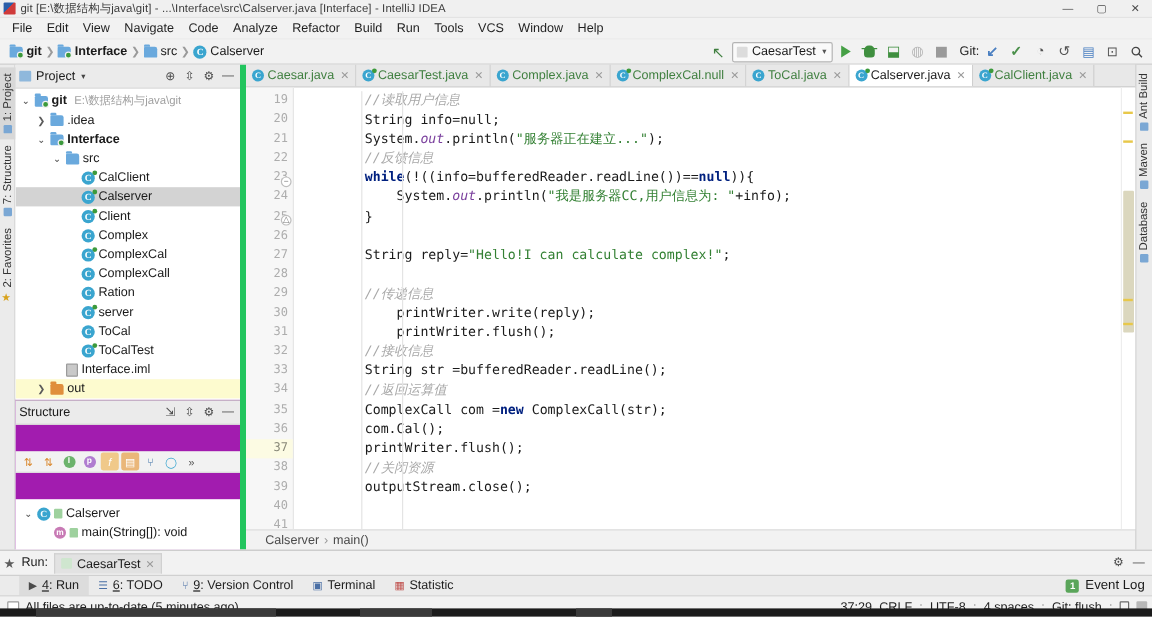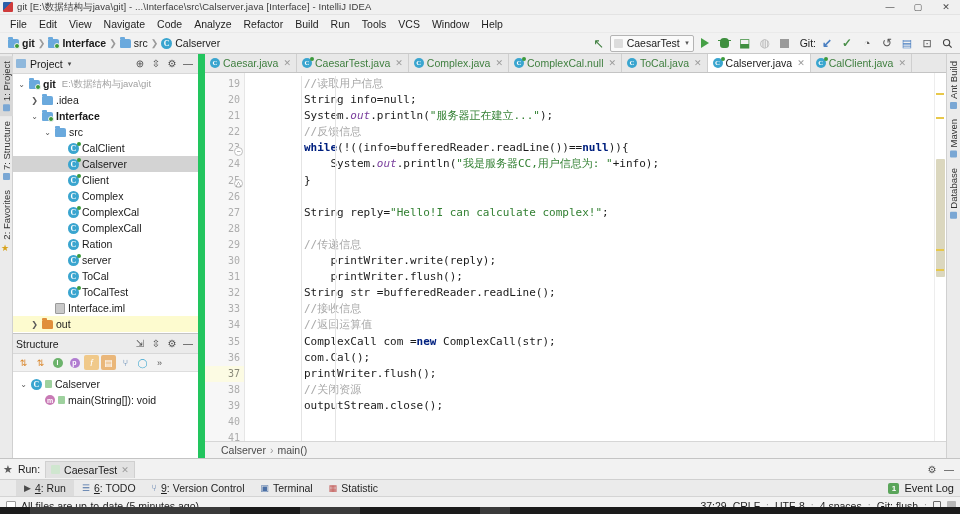--- a/index.html
+++ b/index.html
@@ -88,21 +88,21 @@
   .vtab {
     writing-mode: vertical-rl; transform: rotate(180deg);
     font-size: 9.5px; color: #333; padding: 5px 1px; white-space: nowrap;
     display: flex; align-items: center; gap: 3px;
   }
   .vtab.sel { background: #d8d8d8; }
   .vtab .vico { width: 7px; height: 7px; background: #7aa7d4; border-radius: 1px; transform: rotate(180deg); flex:0 0 7px; }
   .vtab .vico.star { background: transparent; color: #d8a21b; font-size: 9px; }
 
   
-  .lpanel { width: 192px; flex: 0 0 192px; display: flex; flex-direction: column; background: #fff; border-right: 7px solid #22c55e; min-height:0; }
+  .lpanel { width: 192px; flex: 0 0 192px; display: flex; flex-direction: column; background: #fff; border-right: 5px solid #22c55e; min-height:0; }
   .panel-head {
     height: 20px; flex: 0 0 20px; background: #ebebeb; display: flex; align-items: center;
     gap: 4px; padding: 0 3px; border-bottom: 1px solid #d8d8d8;
   }
   .panel-head .ph-ico { width: 10px; height: 9px; background: #8fb8dc; border-radius: 1px; }
   .panel-head .ph-title { font-size: 10.5px; color: #1a1a1a; }
   .panel-head .ph-caret { font-size: 7px; color: #444; margin-left: 1px; }
   .panel-head .ph-actions { margin-left: auto; display: flex; gap: 2px; align-items: center; }
   .ph-btn { width: 14px; height: 14px; display:flex; align-items:center; justify-content:center; color:#4e4e4e; font-size:10px; border-radius:2px; }
 
@@ -111,21 +111,21 @@
   .trow.sel { background: #d3d3d3; }
   .trow.hl { background: #fdfbcf; }
   .caret-r, .caret-d { width: 9px; color: #5a5a5a; font-size: 8px; text-align: center; flex: 0 0 9px; }
   .trow .tname.b { font-weight: bold; }
   .trow .tsub { color: #a0a0a0; font-size: 9.5px; margin-left: 3px; }
   .ico-iml { width:10px;height:11px;background:#c9c9c9;border:1px solid #9b9b9b;border-radius:1px;position:relative;}
   .ico-folder.orange { background:#e08f3c; }
   .ico-folder.orange::before { background:#e08f3c; }
 
   
-  .spanel { flex: 0 0 auto; border-top: 1px solid #c4c4c4; display:flex; flex-direction:column; height: 125px; background:#a21caf; }
+  .spanel { flex: 0 0 auto; border-top: 1px solid #c4c4c4; display:flex; flex-direction:column; height: 125px; background:#a21caf;gap:22px; }
   .stoolbar { height: 18px; flex:0 0 18px; display:flex; align-items:center; gap:2px; padding:0 3px; background:#f2f2f2; border-bottom:1px solid #dedede; }
   .sbtn { width:15px;height:15px;display:flex;align-items:center;justify-content:center;font-size:9px;border-radius:2px;color:#3c3c3c;}
   .sbtn.on { background:#f0c98a; }
   .sbtn.on2 { background:#eab77a; }
   .circ { width:10px;height:10px;border-radius:50%;display:inline-flex;align-items:center;justify-content:center;color:#fff;font-size:7px;font-weight:bold;}
 
   
   .editor-wrap { flex: 1 1 auto; display: flex; flex-direction: column; min-width: 0; background:#fff; }
   .tabs { height: 19px; flex: 0 0 19px; background: #e8e8e8; display: flex; align-items: flex-end; border-bottom: 1px solid #c4c4c4; overflow:hidden; }
   .tab {
@@ -147,21 +147,21 @@
   .fold {
     position: absolute; right: 1px; width: 9px; height: 9px; border: 1px solid #bdbdbd;
     border-radius: 50%; background: #fff; color: #777; font-size: 7px; line-height: 7px; text-align: center;
   }
   .code {
     flex: 1 1 auto; padding-top: 3px; position: relative; overflow: hidden;
     font-family: "DejaVu Sans Mono", monospace; font-size: 11px; min-width:0;
   }
   .cline { height: 16.1px; line-height: 16.1px; white-space: pre; padding-left: 6px; }
   .cline.cur { background: #fcfbe3; }
-  .c-cmt { color: #a8a8a8; }
+  .c-cmt { color: #a8a8a8; font-style: italic; }
   .c-kw { color: #00207f; font-weight: bold; }
   .c-str { color: #338033; }
   .c-fld { color: #7a3f9d; font-style: italic; }
   .c-txt { color: #1a1a1a; }
   .indent-guide { position:absolute; top:3px; bottom:0; width:1px; background:#e4e4e4; }
 
   
   .markers { width: 12px; flex: 0 0 12px; background: #fff; border-left: 1px solid #ededed; position: relative; }
   .mk { position: absolute; right: 2px; width: 8px; height: 2px; }
   .scrollthumb { position:absolute; right:1px; width:9px; background:#cfc9a8; border-radius:1px; opacity:.75;}
@@ -523,22 +523,22 @@
             <div class="cline"><span class="c-txt">        </span><span class="c-cmt">//反馈信息</span></div>
             <div class="cline"><span class="c-txt">        </span><span class="c-kw">while</span><span class="c-txt">(!((info=bufferedReader.readLine())==</span><span class="c-kw">null</span><span class="c-txt">)){</span></div>
             <div class="cline"><span class="c-txt">            System.</span><span class="c-fld">out</span><span class="c-txt">.println(</span><span class="c-str">"我是服务器CC,用户信息为: "</span><span class="c-txt">+info);</span></div>
             <div class="cline"><span class="c-txt">        }</span></div>
             <div class="cline"><span class="c-txt"></span></div>
             <div class="cline"><span class="c-txt">        String reply=</span><span class="c-str">"Hello!I can calculate complex!"</span><span class="c-txt">;</span></div>
             <div class="cline"><span class="c-txt"></span></div>
             <div class="cline"><span class="c-txt">        </span><span class="c-cmt">//传递信息</span></div>
             <div class="cline"><span class="c-txt">            printWriter.write(reply);</span></div>
             <div class="cline"><span class="c-txt">            printWriter.flush();</span></div>
+            <div class="cline"><span class="c-txt">        </span><span class="c-cmt">//接收信息</span></div>
             <div class="cline"><span class="c-txt">        String str =bufferedReader.readLine();</span></div>
-            <div class="cline"><span class="c-txt">        </span><span class="c-cmt">//接收信息</span></div>
             <div class="cline"><span class="c-txt">        </span><span class="c-cmt">//返回运算值</span></div>
             <div class="cline"><span class="c-txt">        ComplexCall com =</span><span class="c-kw">new</span><span class="c-txt"> ComplexCall(str);</span></div>
             <div class="cline"><span class="c-txt">        com.Cal();</span></div>
             <div class="cline"><span class="c-txt">        printWriter.flush();</span></div>
             <div class="cline"><span class="c-txt">        </span><span class="c-cmt">//关闭资源</span></div>
             <div class="cline"><span class="c-txt">        outputStream.close();</span></div>
           </div>
         <div class="markers">
           <div class="scrollthumb" style="top:86px;height:118px;"></div>
           <div class="mk" style="top:20px;background:#e8c84a;"></div>

